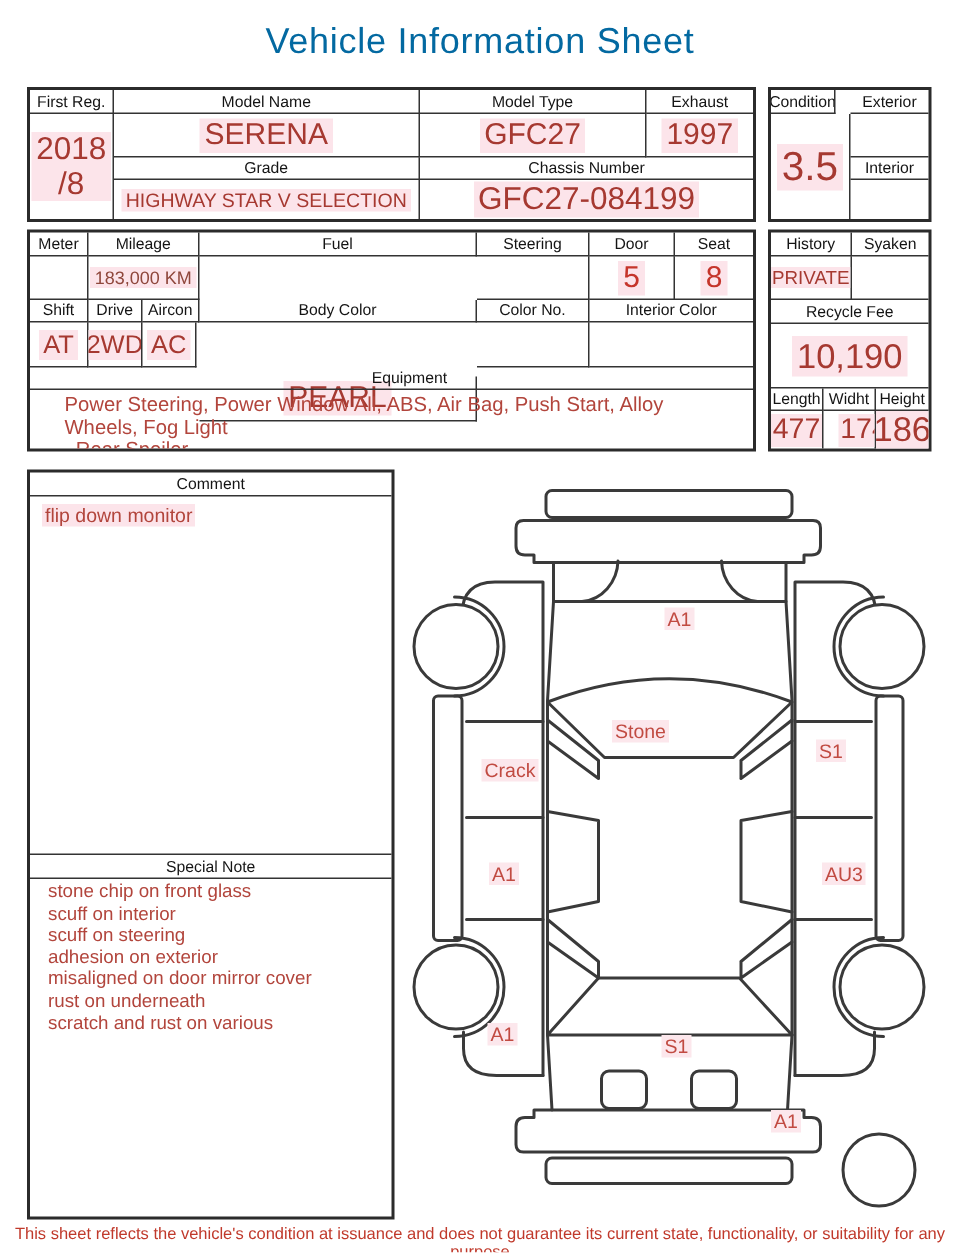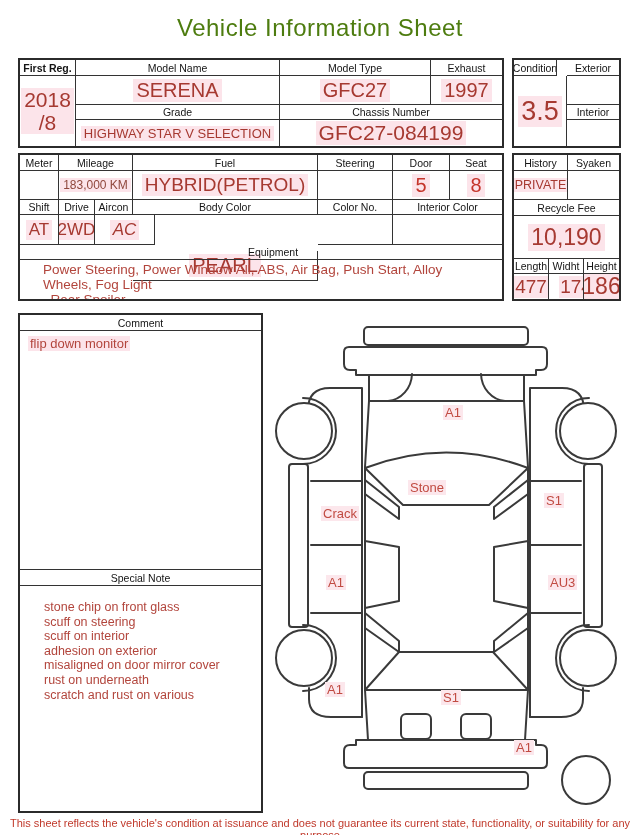--- a/index.html
+++ b/index.html
@@ -1,19 +1,19 @@
 <!DOCTYPE html>
 <html><head>
 <meta charset="utf-8">
 <style>
   html,body{margin:0;padding:0;background:#fff;}
   .page{position:relative;width:640px;height:835px;background:#fff;
         font-family:"Liberation Sans","DejaVu Sans",sans-serif;overflow:hidden;}
   .title{position:absolute;left:0;top:14px;width:640px;text-align:center;
-         font-size:24px;letter-spacing:.5px;color:#4d7c0f;}
+         font-size:24px;letter-spacing:.5px;color:#0369a1;}
   .box{position:absolute;border:2px solid #2b2b2b;box-sizing:border-box;background:#fff;}
   .cell{position:absolute;display:flex;align-items:center;justify-content:center;
         box-sizing:border-box;overflow:hidden;}
   .br{border-right:1.5px solid #333;}
   .bb{border-bottom:1.5px solid #333;}
   .bt{border-top:1.5px solid #333;}
   .hd{font-size:10.5px;color:#141414;}
   .val{color:#a63931;}
   .hl{background:#fce4ea;padding:0 3px;white-space:pre-line;text-align:center;}
   .bright{color:#c5352b;}
@@ -28,21 +28,21 @@
   svg *{vector-effect:non-scaling-stroke;}
 </style>
 </head>
 <body>
 
 <div class="page">
 
   <div class="title">Vehicle Information Sheet</div>
 
   <div class="box" style="left:18px;top:58px;width:486px;height:90px;">
-    <div class="cell hd br bb" style="left:0;top:0;width:56px;height:16px;font-weight:bold;">First Reg.</div>
+    <div class="cell hd br bb" style="left:0;top:0;width:56px;height:16px;">First Reg.</div>
     <div class="cell hd br bb" style="left:56px;top:0;width:204px;height:16px;">Model Name</div>
     <div class="cell hd br bb" style="left:260px;top:0;width:151px;height:16px;">Model Type</div>
     <div class="cell hd bb" style="left:411px;top:0;width:71px;height:16px;">Exhaust</div>
     <div class="cell val br" style="left:0;top:16px;width:56px;height:70px;font-size:21px;line-height:23px;">
         <span class="hl">2018
 /8</span>
       </div>
     <div class="cell val br bb" style="left:56px;top:16px;width:204px;height:29px;font-size:20px;">
         <span class="hl">SERENA</span>
       </div>
@@ -78,23 +78,20 @@
     <div class="cell hd br bb" style="left:39px;top:0;width:74px;height:16px;">Mileage</div>
     <div class="cell hd br bb" style="left:113px;top:0;width:185px;height:16px;">Fuel</div>
     <div class="cell hd br bb" style="left:298px;top:0;width:75px;height:16px;">Steering</div>
     <div class="cell hd br bb" style="left:373px;top:0;width:57px;height:16px;">Door</div>
     <div class="cell hd bb" style="left:430px;top:0;width:52px;height:16px;">Seat</div>
 
     <div class="cell br bb" style="left:0;top:16px;width:39px;height:29px;"></div>
     <div class="cell val br bb" style="left:39px;top:16px;width:74px;height:29px;font-size:12px;color:#8f473c;">
         <span class="hl">183,000 KM</span>
       </div>
-    <div class="cell val br bb" style="left:113px;top:16px;width:185px;height:29px;font-size:19px;">
-        <span class="hl">HYBRID(PETROL)</span>
-      </div>
     <div class="cell br bb" style="left:298px;top:16px;width:75px;height:29px;"></div>
     <div class="cell val bright br bb" style="left:373px;top:16px;width:57px;height:29px;font-size:20px;">
         <span class="hl">5</span>
       </div>
     <div class="cell val bright bb" style="left:430px;top:16px;width:52px;height:29px;font-size:20px;">
         <span class="hl">8</span>
       </div>
 
     <div class="cell hd br bb" style="left:0;top:45px;width:39px;height:15px;">Shift</div>
     <div class="cell hd br bb" style="left:39px;top:45px;width:36px;height:15px;">Drive</div>
@@ -102,21 +99,21 @@
     <div class="cell hd br bb" style="left:113px;top:45px;width:185px;height:15px;">Body Color</div>
     <div class="cell hd br bb" style="left:298px;top:45px;width:75px;height:15px;">Color No.</div>
     <div class="cell hd bb" style="left:373px;top:45px;width:109px;height:15px;">Interior Color</div>
 
     <div class="cell val br bb" style="left:0;top:60px;width:39px;height:30px;font-size:17px;">
         <span class="hl">AT</span>
       </div>
     <div class="cell val br bb" style="left:39px;top:60px;width:36px;height:30px;font-size:17px;">
         <span class="hl" style="padding:0 1px;">2WD</span>
       </div>
-    <div class="cell val br bb" style="left:75px;top:60px;width:60px;height:30px;font-size:17px;font-style:italic;">
+    <div class="cell val br bb" style="left:75px;top:60px;width:36px;height:30px;font-size:17px;">
         <span class="hl">AC</span>
       </div>
     <div class="cell val br bb" style="left:113px;top:60px;width:185px;height:30px;font-size:20px;margin-top:36px;">
         <span class="hl">PEARL</span>
       </div>
     <div class="cell br bb" style="left:298px;top:60px;width:75px;height:30px;"></div>
     <div class="cell bb" style="left:373px;top:60px;width:109px;height:30px;"></div>
 
     <div class="cell hd bb" style="left:0;top:90px;width:482px;height:15px;padding-left:24px;">Equipment</div>
     <div class="cell eq left-align" style="left:0;top:105px;width:482px;height:39px;padding:2px 23px;">Power Steering, Power Window  All, ABS, Air Bag, Push Start, Alloy Wheels, Fog Light
@@ -147,24 +144,24 @@
         <span class="hl" style="padding:0 1px;">186</span>
       </div>
   </div>
 
   <div class="box" style="left:18px;top:313px;width:245px;height:500px;">
     <div class="cell hd bb" style="left:0;top:0;width:241px;height:16px;">Comment</div>
     <div class="cell left-align" style="left:0;top:16px;width:241px;height:238px;padding:5px 8px;font-size:13px;color:#b2453c;">
         <span class="hl" style="padding:0 2px;">flip down monitor</span>
       </div>
     <div class="cell hd bt bb" style="left:0;top:254px;width:241px;height:17px;">Special Note</div>
-    <div class="notes" style="position:absolute;left:0;top:282px;width:262px;padding:3px 24px;box-sizing:border-box;">
+    <div class="notes" style="position:absolute;left:0;top:269px;width:262px;padding:3px 12px;box-sizing:border-box;">
       <div>stone chip on front glass</div>
+      <div>scuff on interior</div>
       <div>scuff on steering</div>
-      <div>scuff on interior</div>
       <div>adhesion on exterior</div>
       <div>misaligned on door mirror cover</div>
       <div>rust on underneath</div>
       <div>scratch and rust on various</div>
     </div>
   </div>
 
   <svg width="375" height="505" viewBox="265 310 375 505">
     <g fill="none" stroke="#3a3a3a" stroke-width="2" stroke-linejoin="round" stroke-linecap="round">
 

